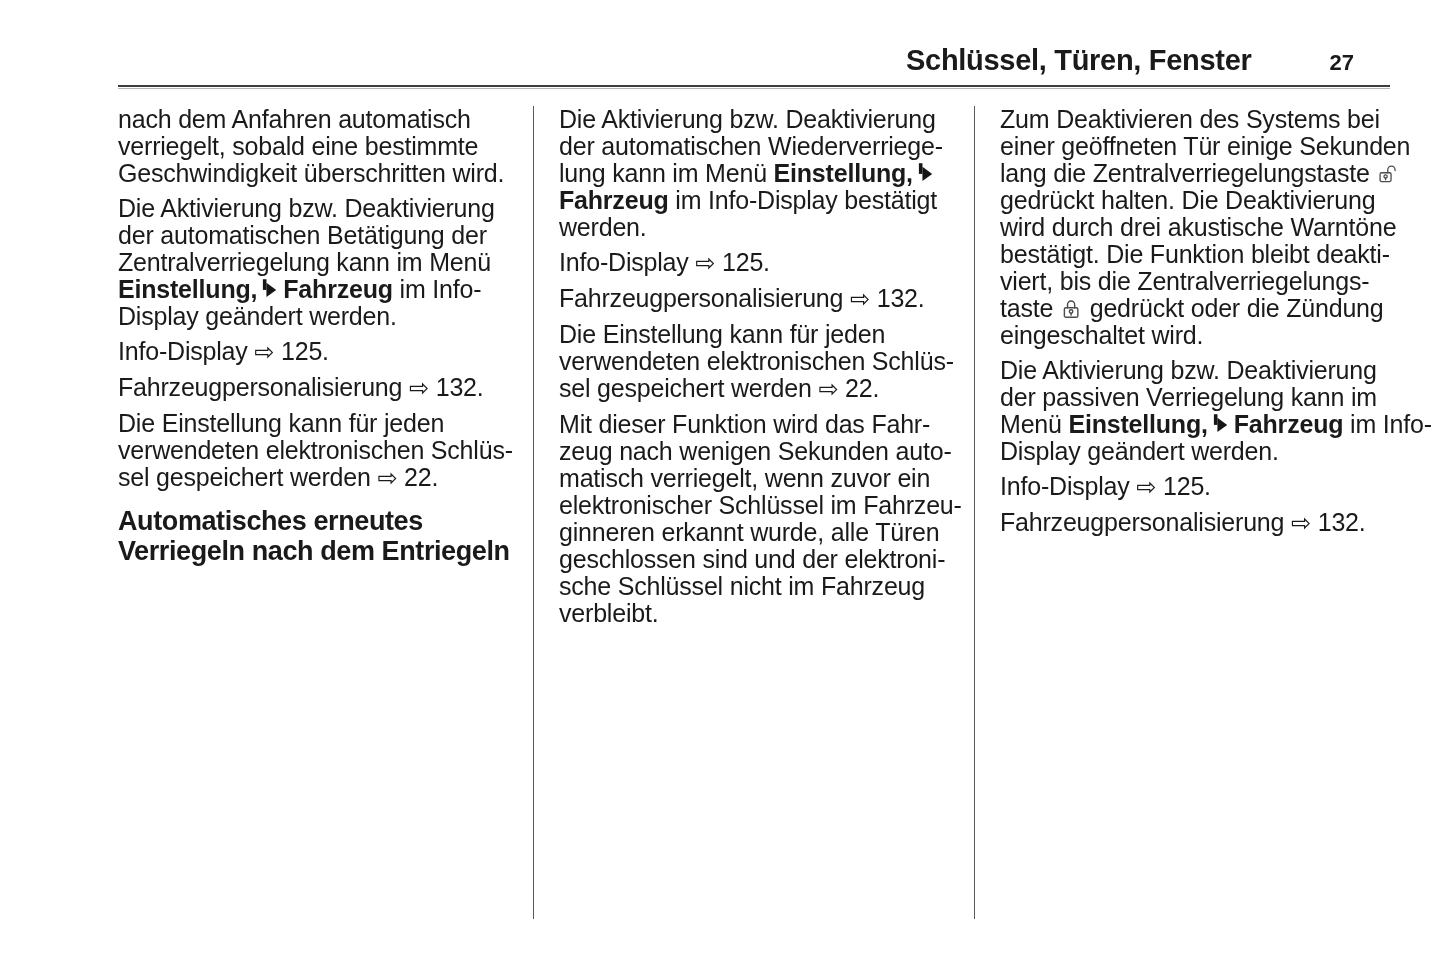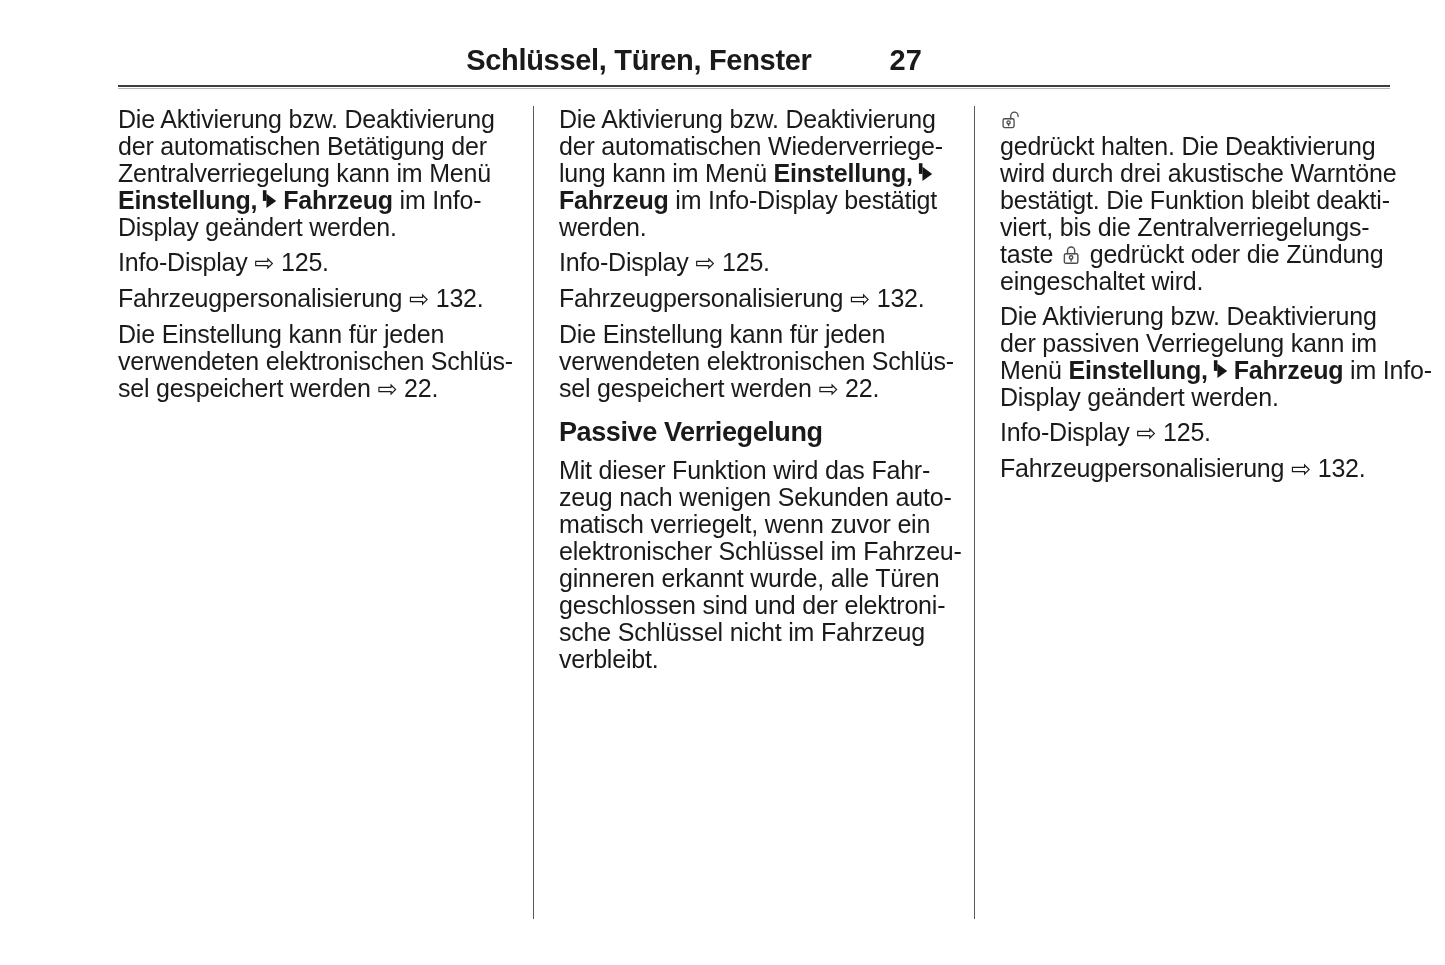--- a/index.html
+++ b/index.html
@@ -1,22 +1,22 @@
 <!DOCTYPE html>
 <html lang="de"><head>
 <meta charset="utf-8">
 <style>
   html,body{margin:0;padding:0;}
   body{
     width:1445px;height:965px;background:#ffffff;overflow:hidden;
     font-family:"Liberation Sans","DejaVu Sans",sans-serif;color:#1a1a1a;
   }
-  .pagehead{display:flex;justify-content:center;align-items:baseline;padding:44px 57px 0 0;}
+  .pagehead{display:flex;justify-content:flex-end;align-items:baseline;padding:44px 91px 0 0;}
   .pagehead-title{font-weight:bold;font-size:29px;letter-spacing:-0.3px;margin-right:78px;white-space:pre;}
-  .pagehead-num{font-weight:bold;font-size:29px;}
+  .pagehead-num{font-weight:bold;font-size:22px;}
   .rule{margin:8px 55px 0 118px;height:1px;border-top:2px solid #3d3d3d;border-bottom:1px solid #b5b5b5;background:transparent;}
   .cols{display:flex;align-items:flex-start;margin:17px 0 0 118px;}
   .col{width:390px;flex:0 0 390px;}
   .vdiv{flex:0 0 1px;width:1px;height:813px;background:#5a5a5a;margin:0 25px;}
   .col p{font-size:25px;line-height:27px;letter-spacing:-0.2px;margin:0 0 8px 0;white-space:pre;}
   .col h2{font-size:27px;line-height:30px;letter-spacing:-0.4px;font-weight:bold;margin:14px 0 10px 0;white-space:pre;}
   strong{font-weight:bold;}
   .ra{font-family:"DejaVu Sans",sans-serif;font-size:24px;}
   .mi{width:16px;height:20px;vertical-align:-1px;margin:0 5px;}
   .mi *{fill:#161616;}
@@ -28,66 +28,72 @@
 
 <header class="pagehead">
   <div class="pagehead-title">Schlüssel, Türen, Fenster</div>
   <div class="pagehead-num">27</div>
 </header>
 <div class="rule"></div>
 
 <main class="cols">
 
   <section class="col">
+    <p>nach dem Anfahren automatisch
+verriegelt, sobald eine bestimmte
+Geschwindigkeit überschritten wird.</p>
     <p><span>Die Aktivierung bzw. Deaktivierung
 der automatischen Betätigung der
 Zentralverriegelung kann im Menü
 </span><strong>Einstellung,</strong><svg class="mi" viewBox="0 0 18 22">
           <rect x="1" y="0" width="4" height="12"></rect>
           <polygon points="5,4 16,12 5,20"></polygon>
         </svg><strong>Fahrzeug</strong><span> im Info-
 Display geändert werden.</span></p>
     <p class="ref"><span>Info-Display </span><span class="ra">⇨</span><span> 125.</span></p>
     <p class="ref"><span>Fahrzeugpersonalisierung </span><span class="ra">⇨</span><span> 132.</span></p>
     <p><span>Die Einstellung kann für jeden
 verwendeten elektronischen Schlüs-
 sel gespeichert werden </span><span class="ra">⇨</span><span> 22.</span></p>
+    <h2>Automatisches erneutes
+Verriegeln nach dem Entriegeln</h2>
   </section>
 
   <div class="vdiv"></div>
 
   <section class="col">
     <p><span>Die Aktivierung bzw. Deaktivierung
 der automatischen Wiederverriege-
 lung kann im Menü </span><strong>Einstellung,</strong><svg class="mi" viewBox="0 0 18 22">
           <rect x="1" y="0" width="4" height="12"></rect>
           <polygon points="5,4 16,12 5,20"></polygon>
         </svg><strong>
 Fahrzeug</strong><span> im Info-Display bestätigt
 werden.</span></p>
     <p class="ref"><span>Info-Display </span><span class="ra">⇨</span><span> 125.</span></p>
     <p class="ref"><span>Fahrzeugpersonalisierung </span><span class="ra">⇨</span><span> 132.</span></p>
     <p><span>Die Einstellung kann für jeden
 verwendeten elektronischen Schlüs-
 sel gespeichert werden </span><span class="ra">⇨</span><span> 22.</span></p>
-    <h2>Passive Verriegelung</h2>
     <p>Mit dieser Funktion wird das Fahr-
 zeug nach wenigen Sekunden auto-
 matisch verriegelt, wenn zuvor ein
 elektronischer Schlüssel im Fahrzeu-
 ginneren erkannt wurde, alle Türen
 geschlossen sind und der elektroni-
 sche Schlüssel nicht im Fahrzeug
 verbleibt.</p>
   </section>
 
   <div class="vdiv"></div>
 
   <section class="col">
-    <p><svg class="pad" viewBox="0 0 26 28">
+    <p><span>Zum Deaktivieren des Systems bei
+einer geöffneten Tür einige Sekunden
+lang die Zentralverriegelungstaste </span><svg class="pad" viewBox="0 0 26 28">
           <rect x="1.5" y="13" width="15" height="12" rx="2"></rect>
           <path d="M12 13 v-4 a5 5 0 0 1 10 0 v1"></path>
           <circle cx="9" cy="18" r="2.2"></circle>
           <line x1="9" y1="20.2" x2="9" y2="22.4"></line>
         </svg><span>
 gedrückt halten. Die Deaktivierung
 wird durch drei akustische Warntöne
 bestätigt. Die Funktion bleibt deakti-
 viert, bis die Zentralverriegelungs-
 taste </span><svg class="pad" viewBox="0 0 24 28">

